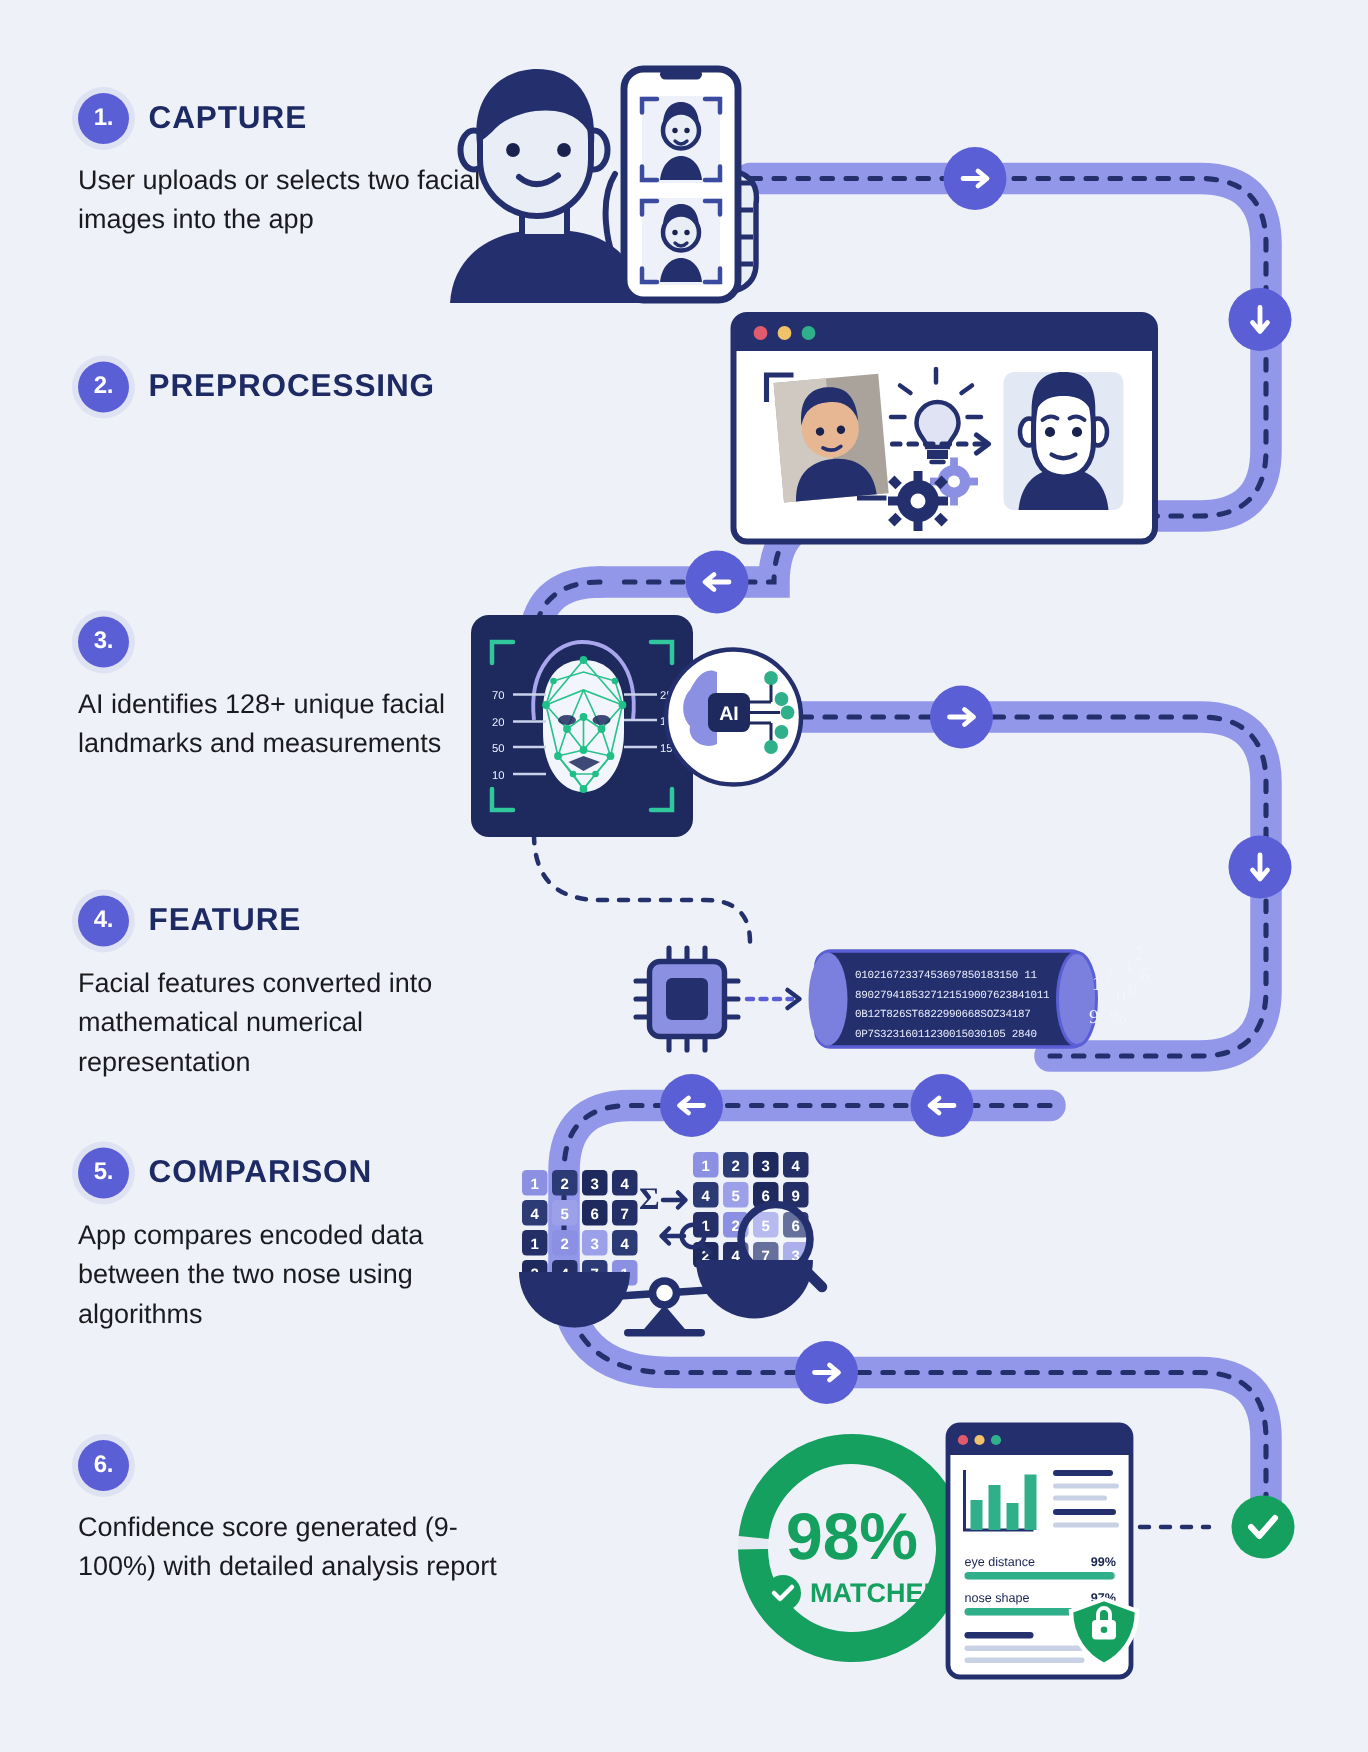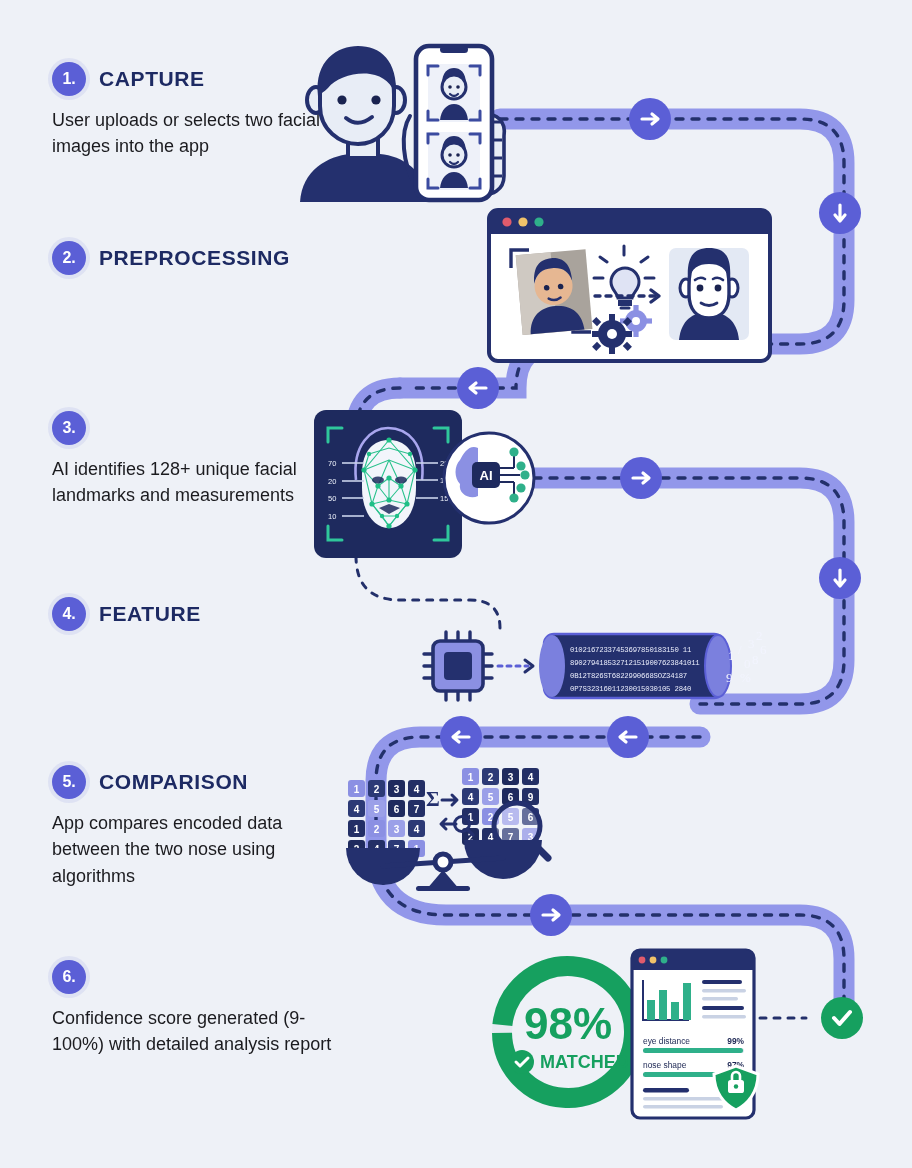--- a/index.html
+++ b/index.html
@@ -129,20 +129,21 @@
       <div class="num">3.</div>
     </div>
     <div class="desc">AI identifies 128+ unique facial landmarks and measurements</div>
   </div>
 
   <div class="step" style="top:597px">
     <div class="step-head">
       <div class="num">4.</div>
       <div class="title">FEATURE</div>
     </div>
+    <div class="desc" style="max-width:300px">Facial features converted into mathematical numerical representation</div>
   </div>
 
   <div class="step" style="top:765px">
     <div class="step-head">
       <div class="num">5.</div>
       <div class="title">COMPARISON</div>
     </div>
     <div class="desc">App compares encoded data between the two nose using algorithms</div>
   </div>
 

